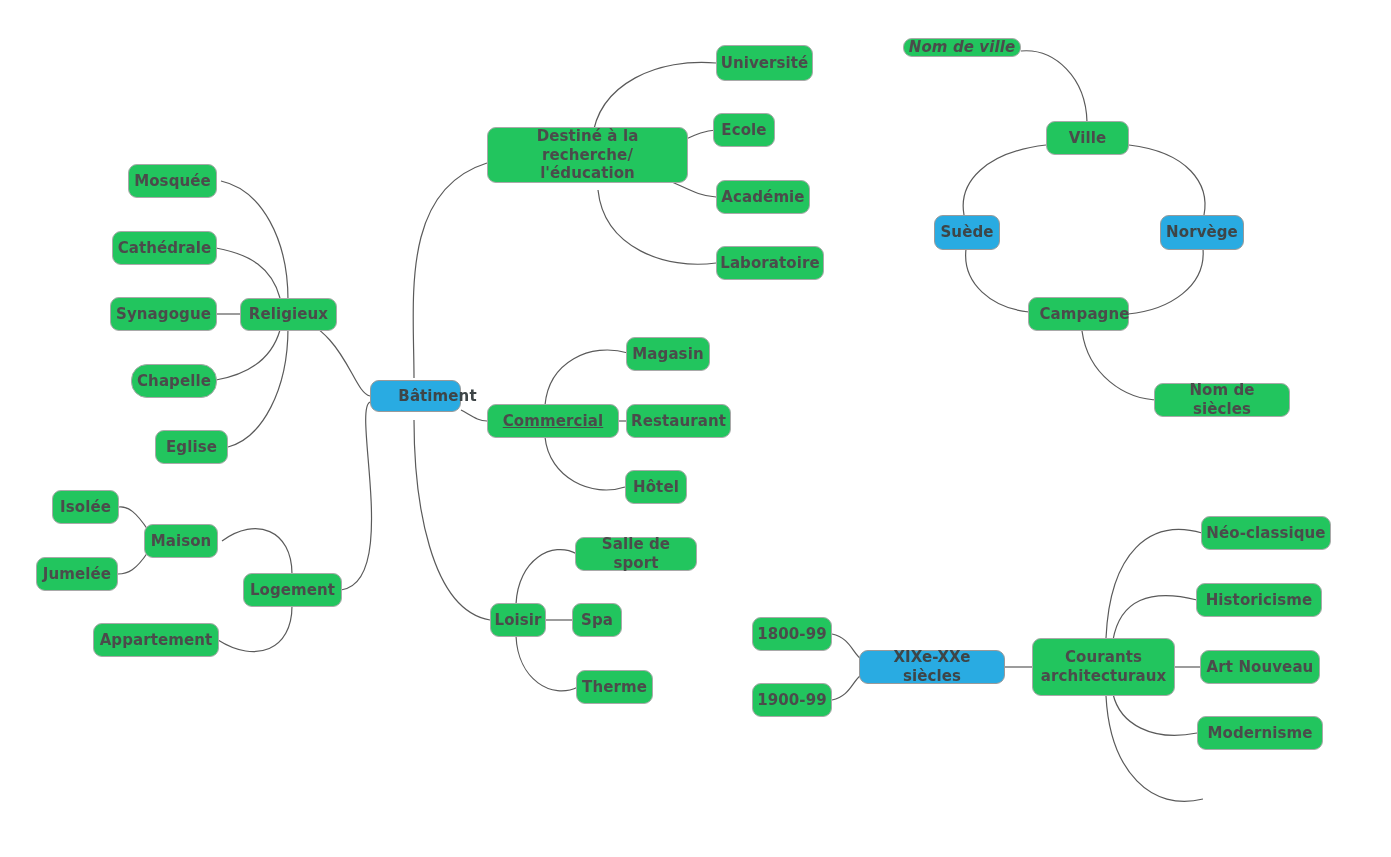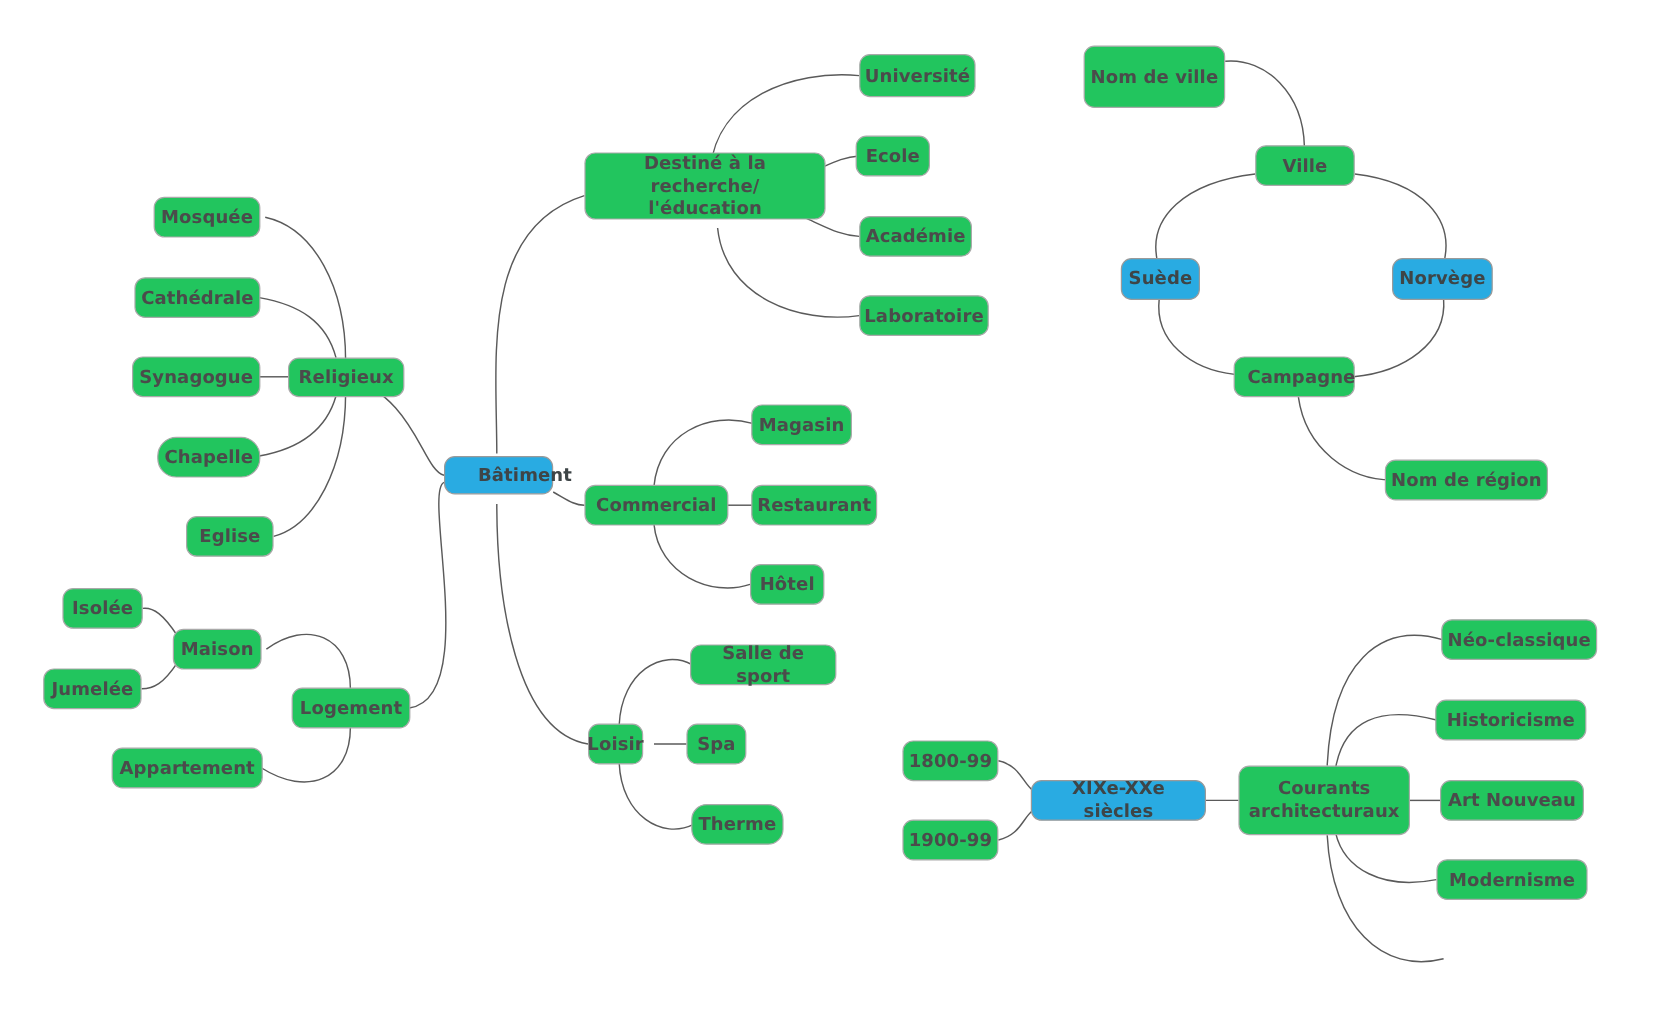--- a/index.html
+++ b/index.html
@@ -117,42 +117,42 @@
   <div class="node" style="left:131px; top:364px; width:86px; height:34px;border-radius:16px;">Chapelle</div>
   <div class="node" style="left:155px; top:430px; width:73px; height:34px;">Eglise</div>
 
   <div class="node multiline" style="left:487px; top:127px; width:201px; height:56px;">Destiné à la recherche/
 l'éducation</div>
   <div class="node" style="left:716px; top:45px; width:97px; height:36px;">Université</div>
   <div class="node" style="left:713px; top:113px; width:62px; height:34px;">Ecole</div>
   <div class="node" style="left:716px; top:180px; width:94px; height:34px;">Académie</div>
   <div class="node" style="left:716px; top:246px; width:108px; height:34px;">Laboratoire</div>
 
-  <div class="node" style="left:487px; top:404px; width:120px; height:34px;">Commercial</div>
+  <div class="node" style="left:487px; top:404px; width:132px; height:34px;text-decoration:underline;">Commercial</div>
   <div class="node" style="left:626px; top:337px; width:84px; height:34px;">Magasin</div>
   <div class="node" style="left:626px; top:404px; width:105px; height:34px;">Restaurant</div>
   <div class="node" style="left:625px; top:470px; width:62px; height:34px;">Hôtel</div>
 
-  <div class="node" style="left:490px; top:603px; width:46px; height:34px;">Loisir</div>
+  <div class="node" style="left:490px; top:603px; width:56px; height:34px;">Loisir</div>
   <div class="node" style="left:575px; top:537px; width:122px; height:34px;">Salle de sport</div>
   <div class="node" style="left:572px; top:603px; width:50px; height:34px;">Spa</div>
-  <div class="node" style="left:576px; top:670px; width:77px; height:34px;border-radius:13px;">Therme</div>
+  <div class="node" style="left:576px; top:670px; width:77px; height:34px;">Therme</div>
 
   <div class="node" style="left:243px; top:573px; width:99px; height:34px;">Logement</div>
   <div class="node" style="left:144px; top:524px; width:74px; height:34px;">Maison</div>
   <div class="node" style="left:52px; top:490px; width:67px; height:34px;">Isolée</div>
   <div class="node" style="left:36px; top:557px; width:82px; height:34px;">Jumelée</div>
   <div class="node" style="left:93px; top:623px; width:126px; height:34px;">Appartement</div>
 
-  <div class="node" style="left:903px; top:38px; width:118px; height:52px;">Nom de ville</div>
+  <div class="node" style="left:903px; top:38px; width:118px; height:19px;font-style:italic;">Nom de ville</div>
   <div class="node" style="left:1046px; top:121px; width:83px; height:34px;">Ville</div>
   <div class="node accent" style="left:934px; top:215px; width:66px; height:35px;">Suède</div>
   <div class="node accent" style="left:1160px; top:215px; width:84px; height:35px;">Norvège</div>
   <div class="node" style="left:1028px; top:297px; width:101px; height:34px;padding-left:16px;">Campagne</div>
-  <div class="node" style="left:1154px; top:383px; width:136px; height:34px;">Nom de région</div>
+  <div class="node" style="left:1154px; top:383px; width:136px; height:34px;">Nom de siècles</div>
 
   <div class="node" style="left:752px; top:617px; width:80px; height:34px;">1800-99</div>
   <div class="node" style="left:752px; top:683px; width:80px; height:34px;">1900-99</div>
   <div class="node accent" style="left:859px; top:650px; width:146px; height:34px;">XIXe-XXe siècles</div>
   <div class="node multiline" style="left:1032px; top:638px; width:143px; height:58px;">Courants
 architecturaux</div>
 
   <div class="node" style="left:1201px; top:516px; width:130px; height:34px;">Néo-classique</div>
   <div class="node" style="left:1196px; top:583px; width:126px; height:34px;">Historicisme</div>
   <div class="node" style="left:1200px; top:650px; width:120px; height:34px;">Art Nouveau</div>

